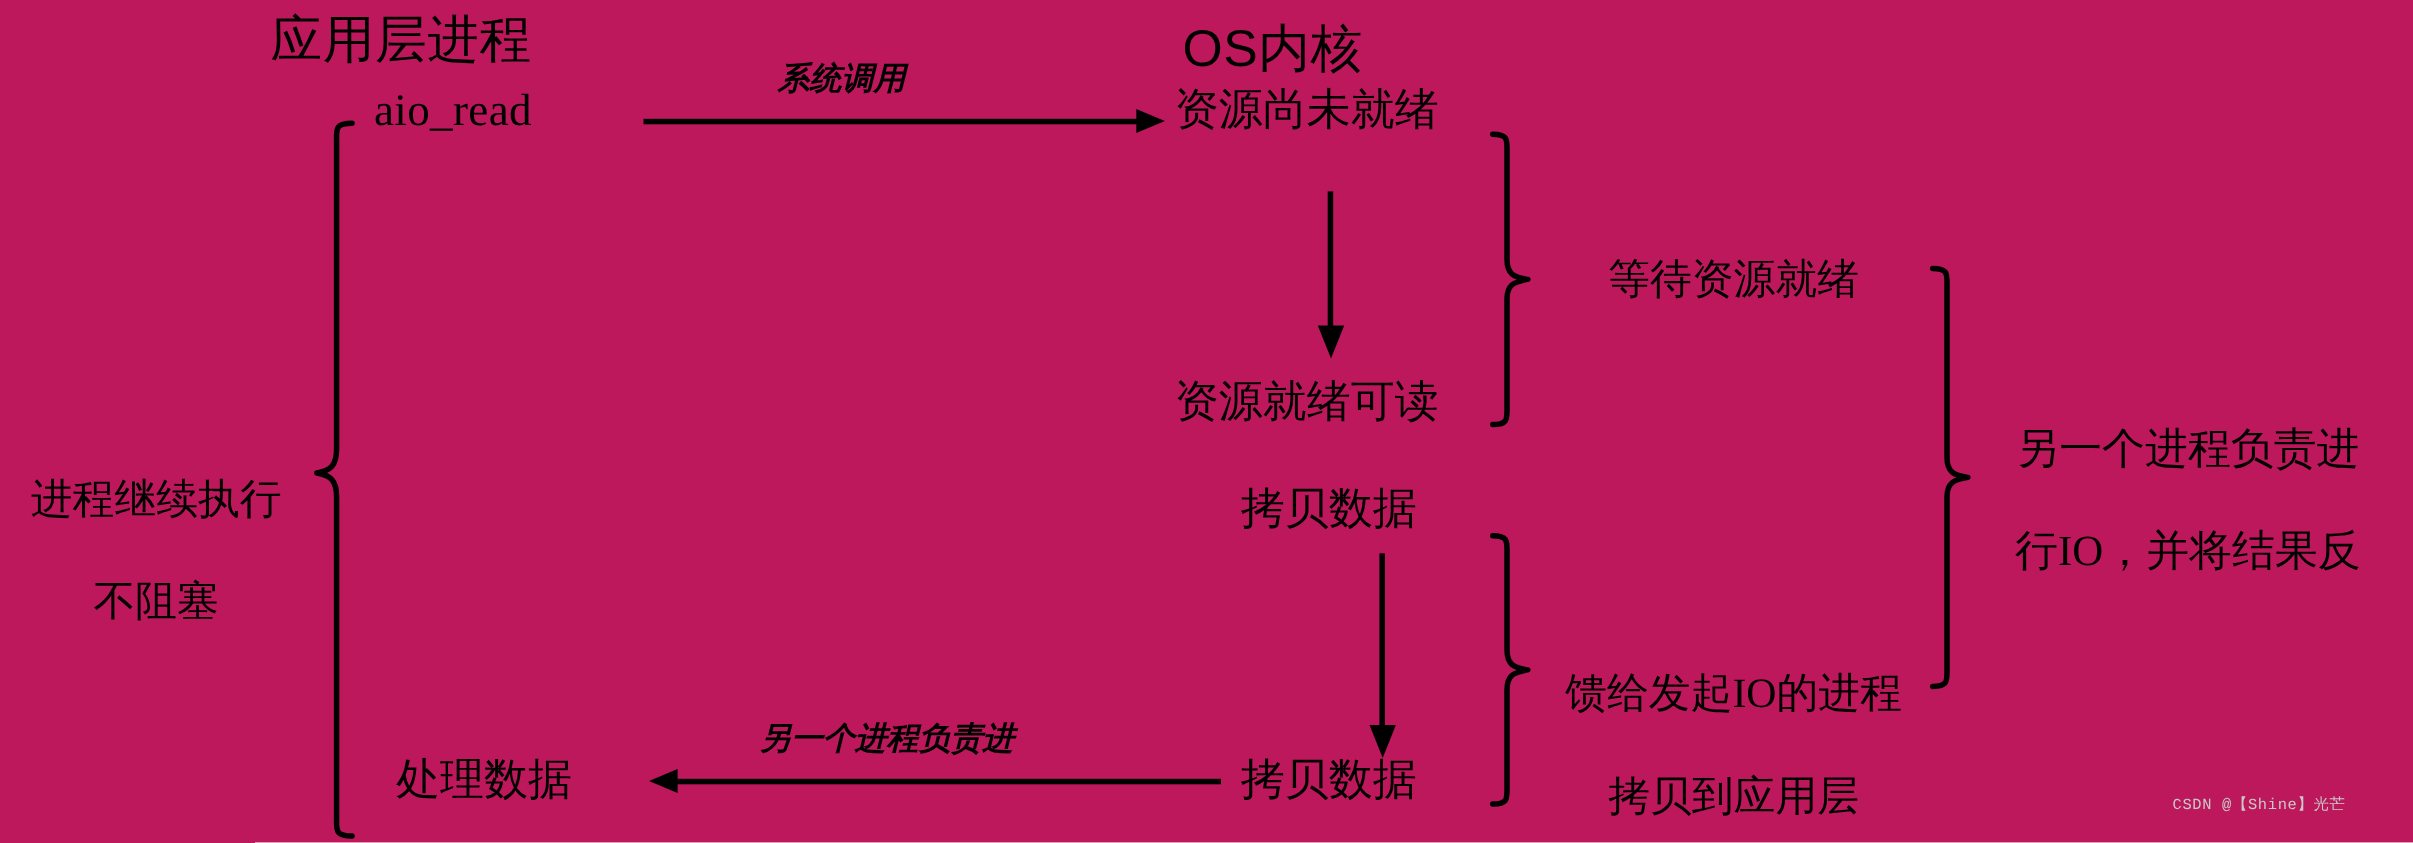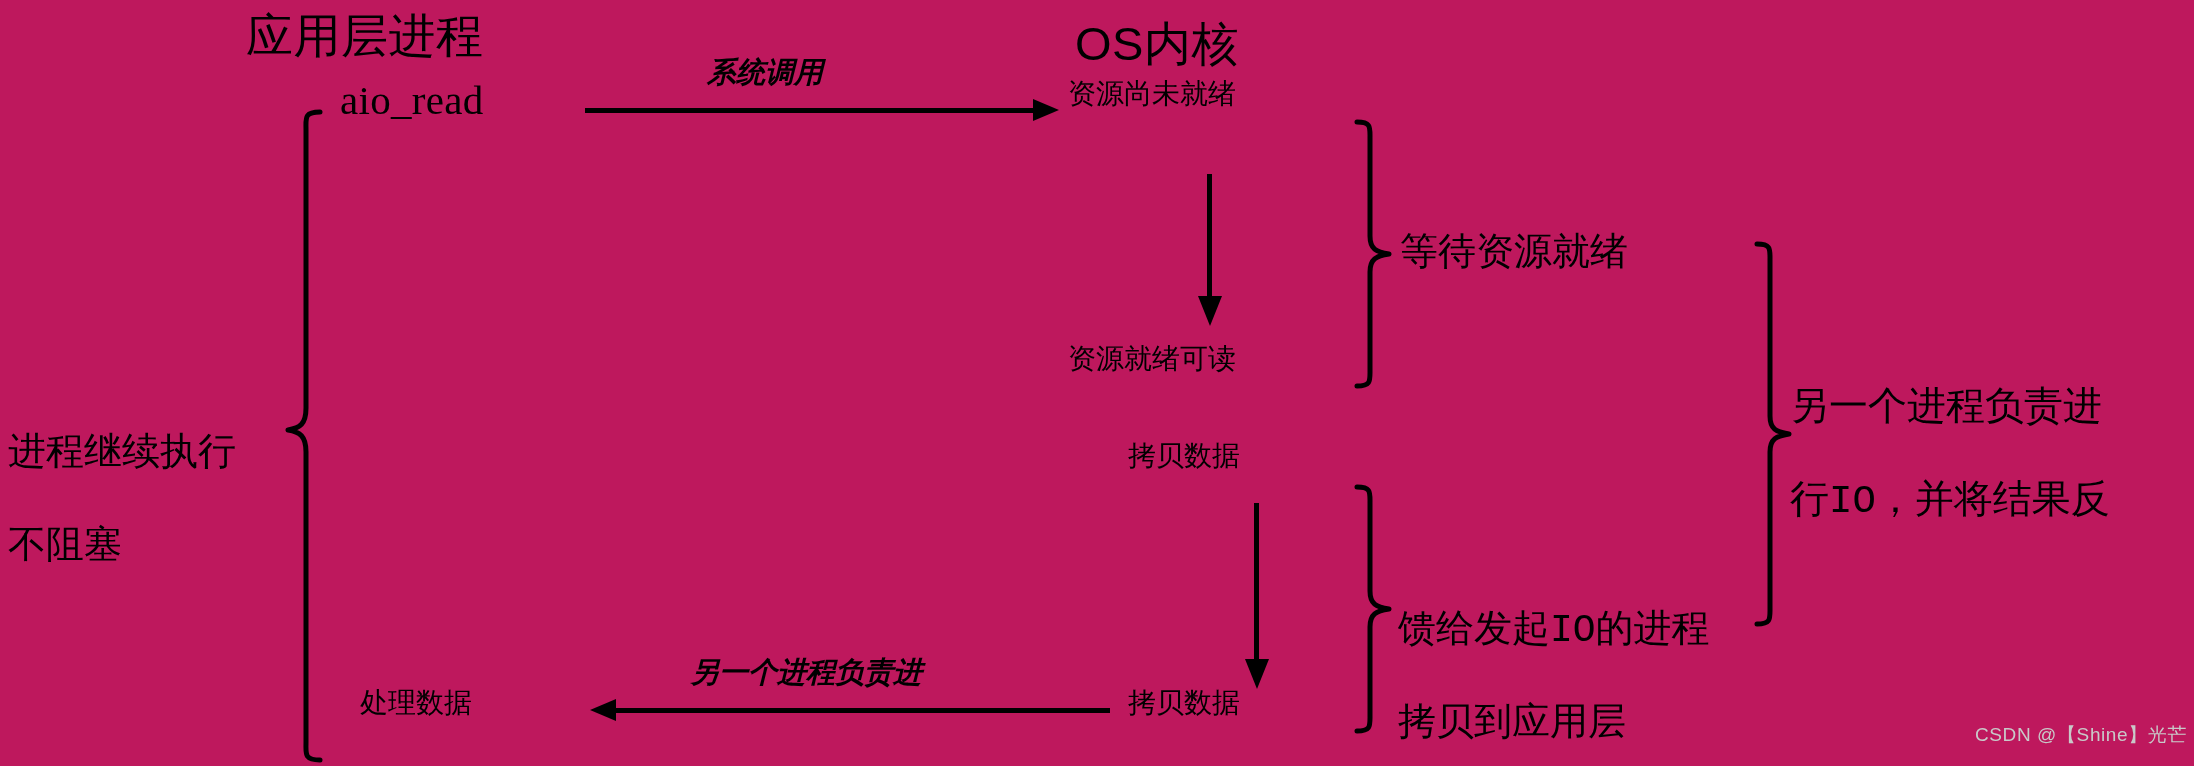--- a/index.html
+++ b/index.html
@@ -24,36 +24,36 @@
     font-size: 47px;
     line-height: 1;
     letter-spacing: 0.5px;
     white-space: nowrap;
     color: #000;
   }
 
   
   .node {
     font-family: "Liberation Serif", "DejaVu Serif", serif;
-    font-size: 28px;
+    font-size: 40px;
     line-height: 1.12;
     white-space: nowrap;
     color: #000;
   }
   .node.mono-term {
     font-size: 41px;
     letter-spacing: 0.3px;
   }
 
   
   .side-label {
-    font-family: Liberation Mono, monospace;
+    font-family: Liberation Serif, serif;
     font-size: 38px;
     line-height: 1.22;
-    text-align: left;
+    text-align: center;
     color: #000;
     white-space: pre-line;
   }
   .side-label.big {
     font-size: 39px;
     line-height: 1.20;
   }
 
   
   .edge-label {
@@ -89,22 +89,22 @@
   }
   .arrow-head-down {
     width: 0; height: 0;
     border-left: 12px solid transparent;
     border-right: 12px solid transparent;
     border-top: 30px solid #000;
   }
 
   
   .watermark {
-    font-family: Liberation Sans, sans-serif;
-    font-size: 19px;
+    font-family: Liberation Mono, monospace;
+    font-size: 14px;
     color: #c9c9c9;
     white-space: nowrap;
     letter-spacing: 0.6px;
   }
 
   svg.brace { display: block; overflow: visible; }
 </style>
 </head>
 <body>
 

